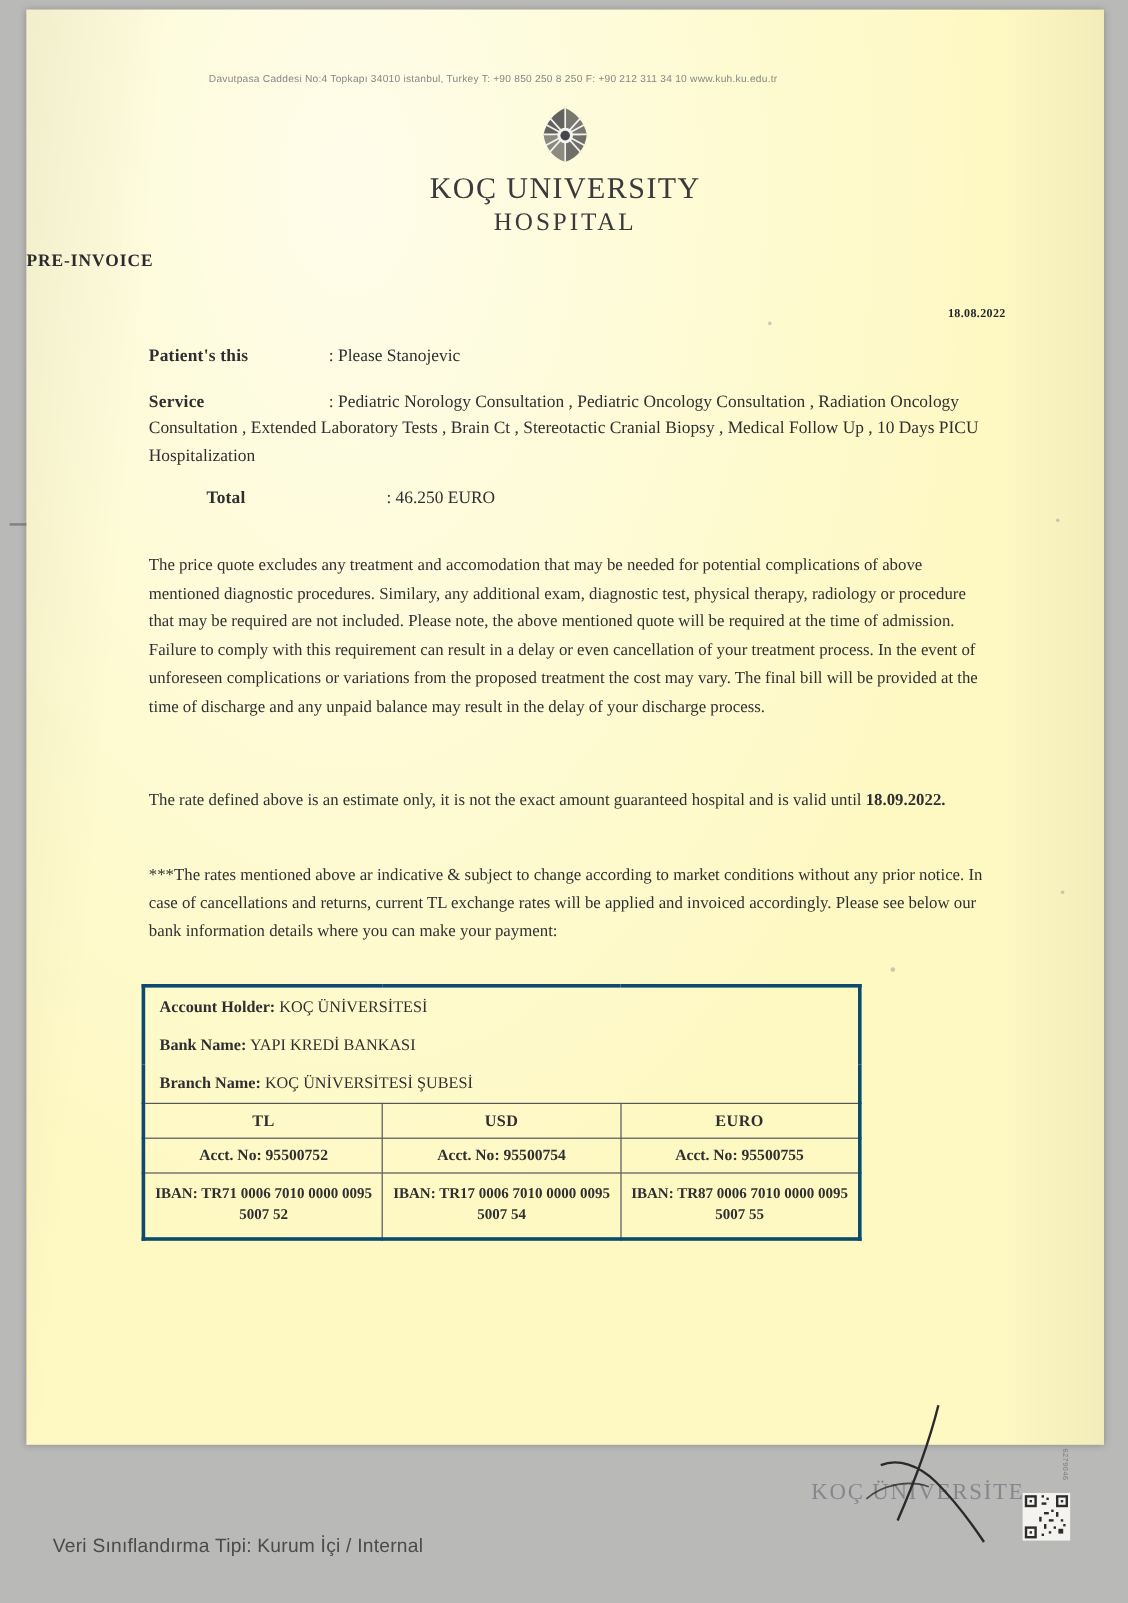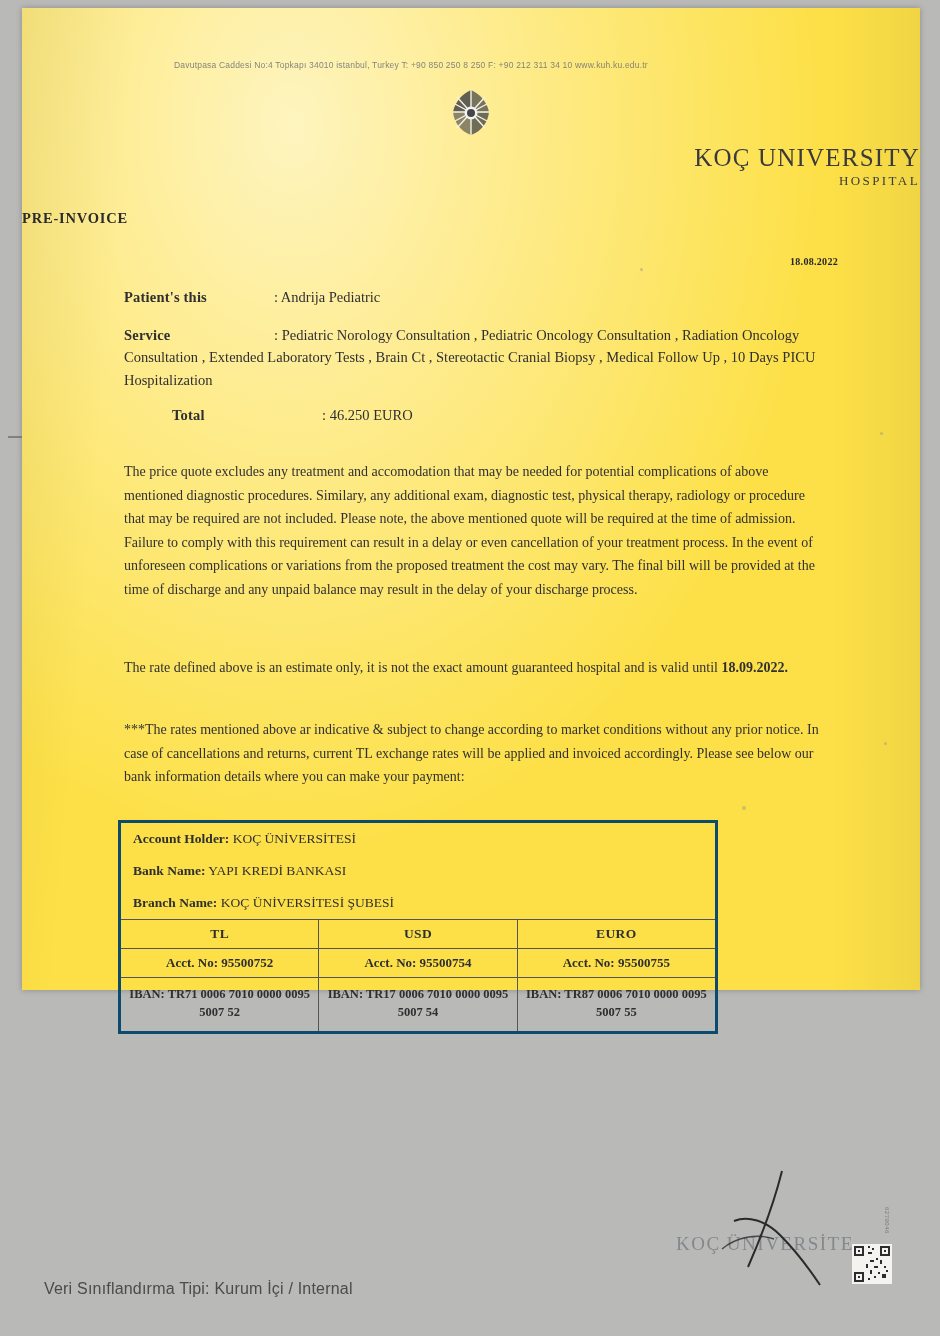--- a/index.html
+++ b/index.html
@@ -16,22 +16,22 @@
     height: 1336px;
     background: #b9b9b7;
     overflow: hidden;
   }
   
   .sheet {
     position: absolute;
     left: 22px;
     top: 8px;
     width: 898px;
-    height: 982px;
-    background: #fde047;
+    height: 1196px;
+    background: #fef9c3;
     box-shadow: 0 0 6px rgba(0,0,0,0.25);
   }
   .sheet::before {
     content: "";
     position: absolute;
     inset: 0;
     background:
       linear-gradient(95deg, rgba(0,0,0,0.05) 0%, rgba(0,0,0,0) 12%),
       linear-gradient(270deg, rgba(0,0,0,0.05) 0%, rgba(0,0,0,0) 10%),
       radial-gradient(ellipse at 30% 12%, rgba(255,255,255,0.65), rgba(255,255,255,0) 60%);
@@ -58,39 +58,39 @@
     white-space: nowrap;
     opacity: 0.85;
   }
 
   
   .logo-wrap {
     position: absolute;
     left: 0;
     top: 80px;
     width: 898px;
-    text-align: right;
+    text-align: center;
   }
   .sun {
     width: 58px;
     height: 50px;
     margin: 0 auto;
     position: relative;
   }
   .sun svg { display: block; }
   .brand1 {
     margin-top: 6px;
     font-size: 25px;
     letter-spacing: 1.2px;
     color: #3a3a3c;
     font-family: "Liberation Serif", serif;
   }
   .brand2 {
     margin-top: 1px;
-    font-size: 13px;
+    font-size: 21px;
     letter-spacing: 2.4px;
     color: #3a3a3c;
     font-family: "Liberation Serif", serif;
   }
   .doc-title {
     position: absolute;
     left: 0;
     top: 202px;
     width: 898px;
     text-align: left;
@@ -285,21 +285,21 @@
           </svg>
         </div>
         <div class="brand1">KOÇ UNIVERSITY</div>
         <div class="brand2">HOSPITAL</div>
       </div>
 
       <div class="doc-title">PRE-INVOICE</div>
       <div class="date">18.08.2022</div>
 
       <div class="field f-name">
-        <span class="lab">Patient's this</span><span class="val">: Andrija Pediatric</span>
+        <span class="lab">Patient's this</span><span class="val">: Please Stanojevic</span>
       </div>
 
       <div class="field f-service">
         <span class="lab">Service</span><span class="val">: Pediatric Norology Consultation , Pediatric Oncology Consultation , Radiation Oncology Consultation , Extended Laboratory Tests , Brain Ct , Stereotactic Cranial Biopsy , Medical Follow Up , 10 Days PICU Hospitalization</span>
       </div>
 
       <div class="field f-total">
         <span class="lab">Total</span><span class="val">: 46.250 EURO</span>
       </div>
 

